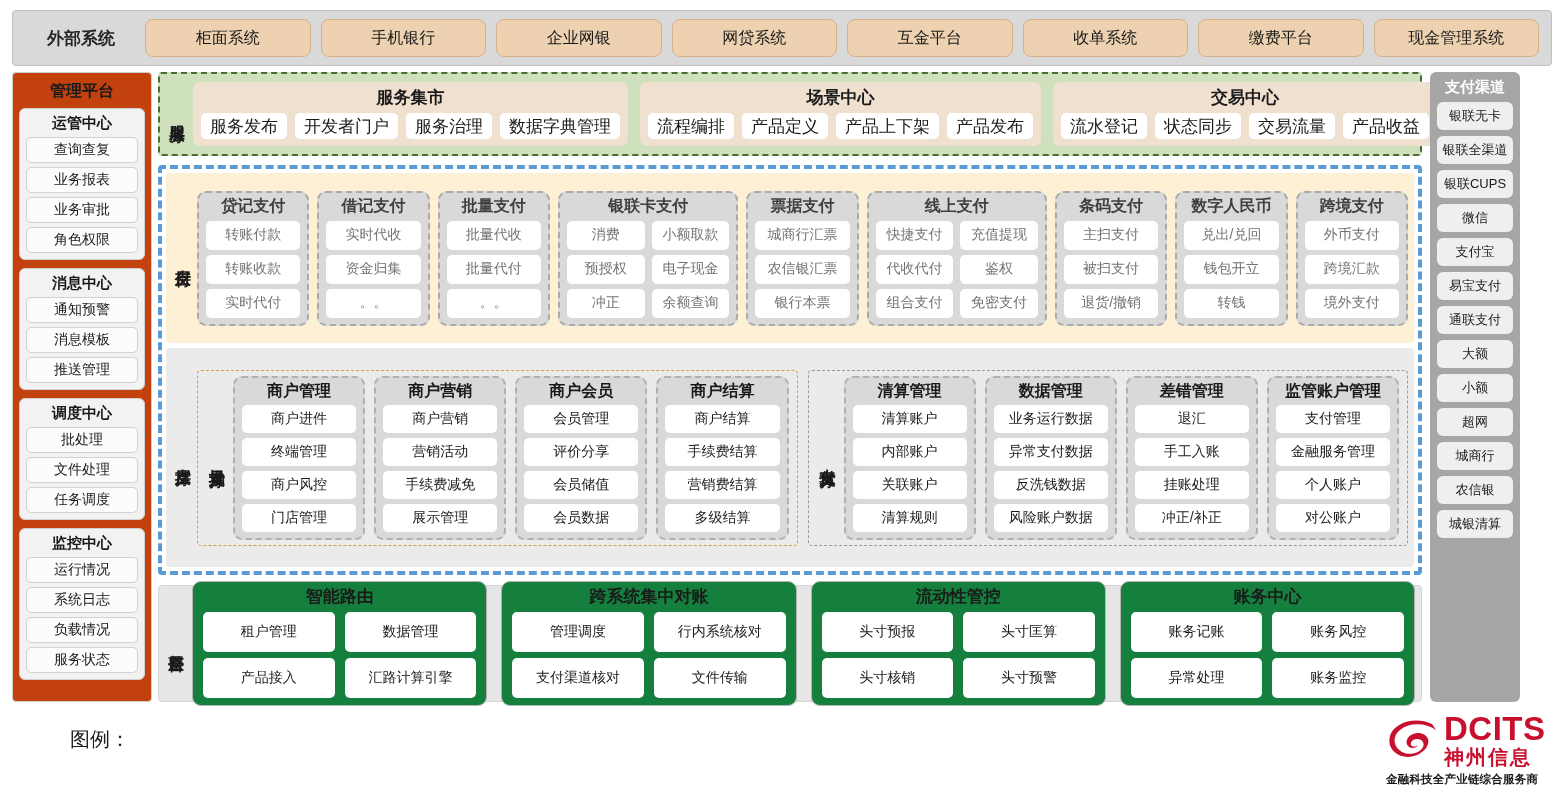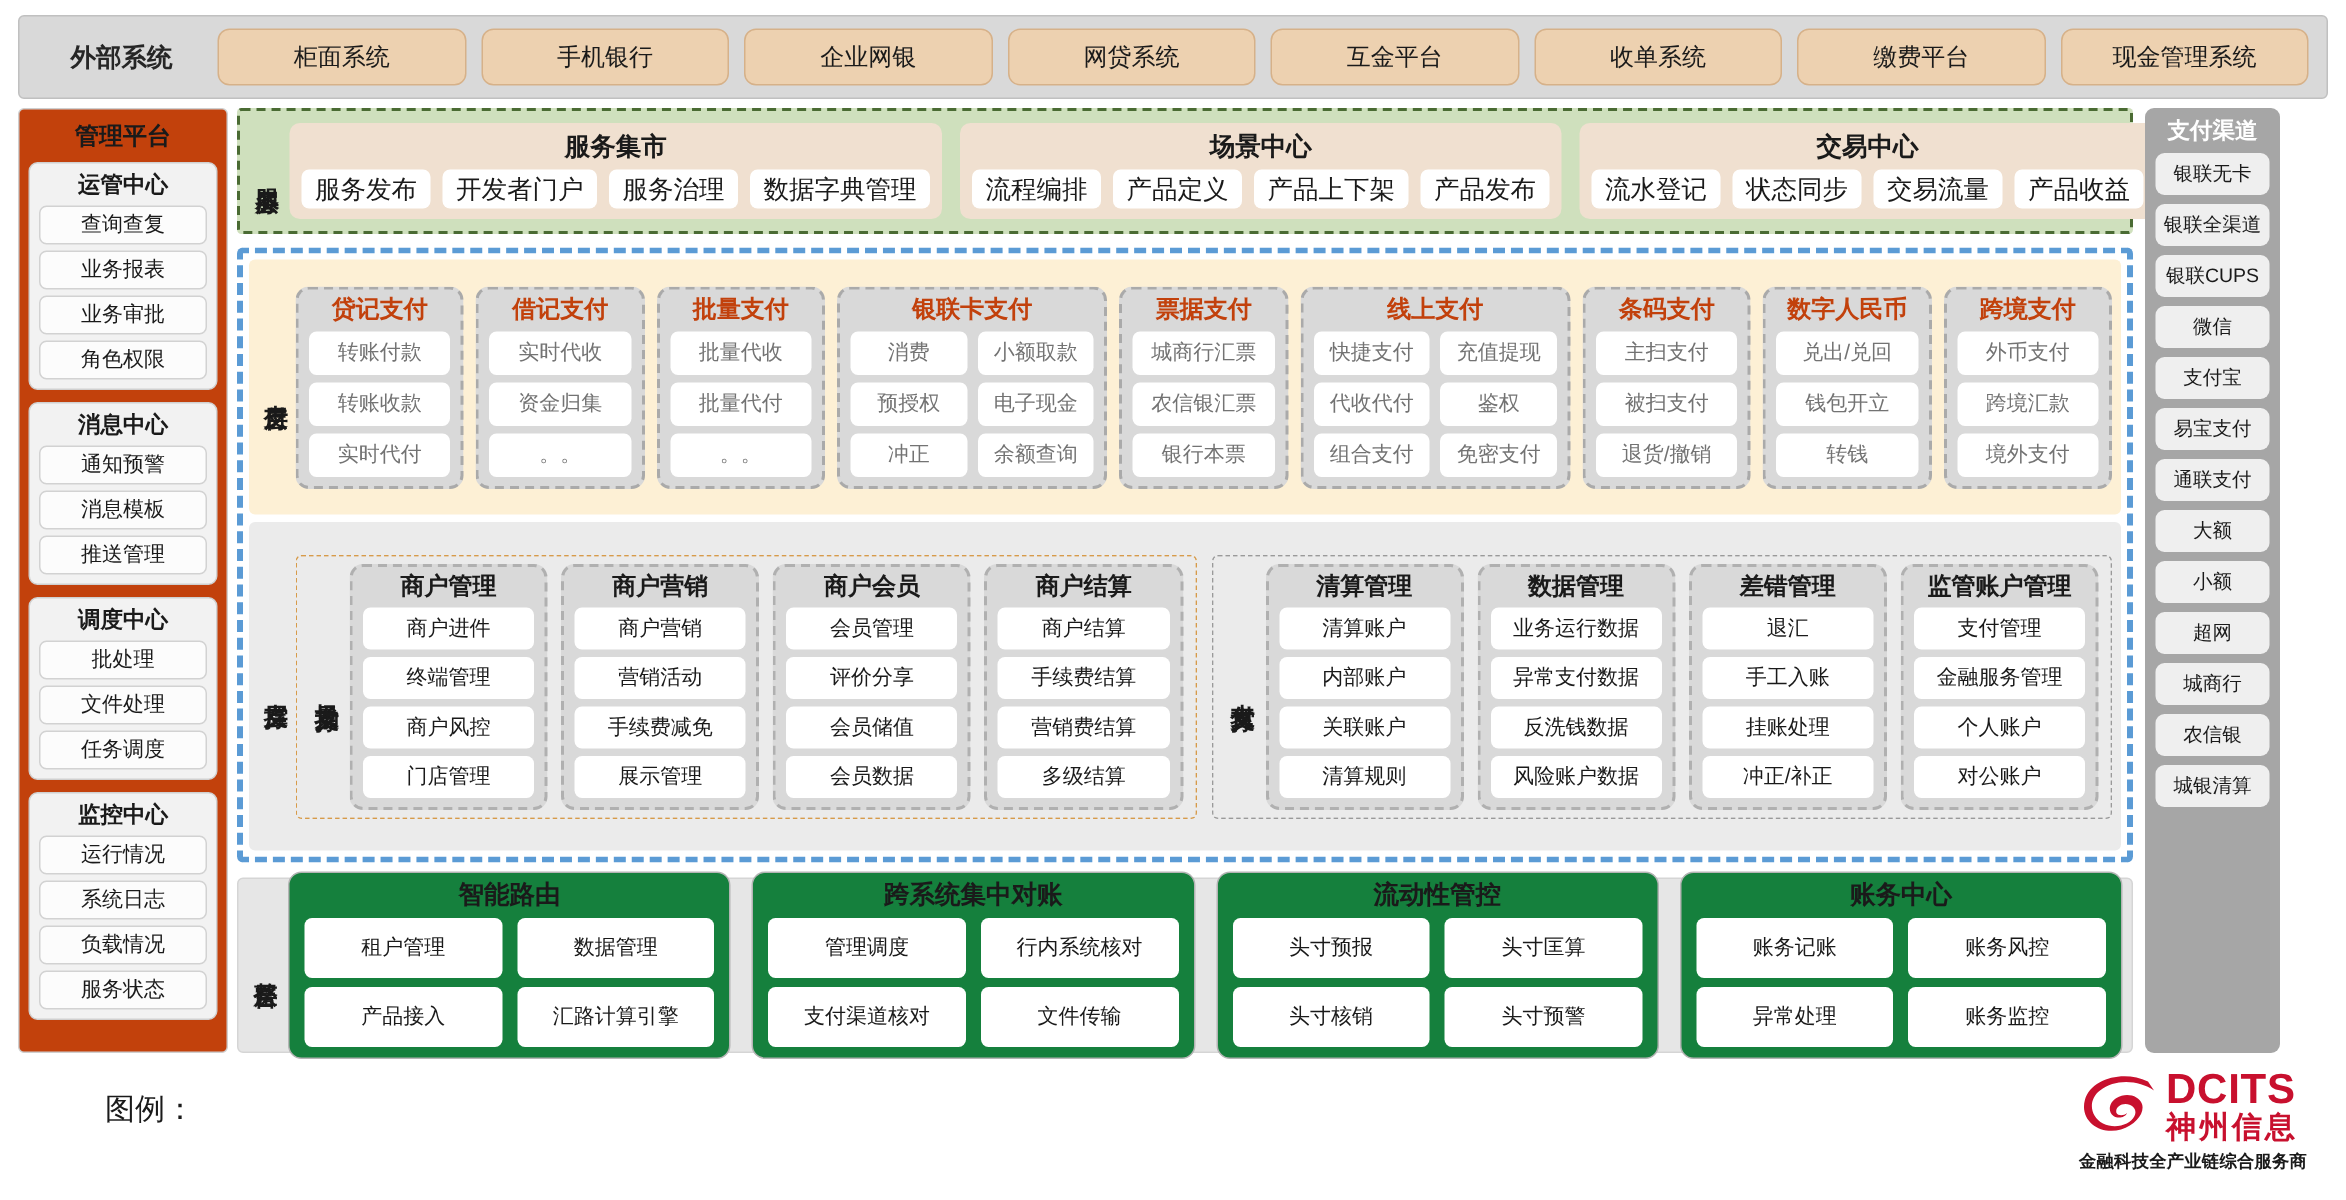--- a/index.html
+++ b/index.html
@@ -87,21 +87,21 @@
   
   .pay-layer {
     height: 170px; background: #fdf0d5; border-radius: 4px;
     display: flex; align-items: center; padding: 6px 6px;
   }
   .pay-groups { display: flex; flex: 1; gap: 8px; margin-left: 4px; }
   .pay-group {
     background: #d9d9d9; border: 2px dashed #aaaaaa; border-radius: 9px;
     padding: 3px 7px 6px; display: flex; flex-direction: column;
   }
-  .pay-group-title { text-align: center; font-size: 16px; font-weight: bold; color: #c2410c; margin-bottom: 4px; }
+  .pay-group-title { text-align: center; font-size: 16px; font-weight: bold; color: #404040; margin-bottom: 4px; }
   .pay-cells { display: flex; flex-direction: column; gap: 5px; }
   .pay-row { display: flex; gap: 7px; }
   .pay-cell {
     background: #ffffff; border-radius: 5px; height: 29px; flex: 1;
     display: flex; align-items: center; justify-content: center;
     font-size: 14px; color: #737373; white-space: nowrap; padding: 0 6px;
   }
 
   
   .sup-layer {
@@ -168,21 +168,21 @@
   .legend-chip {
     width: 278px; height: 44px; display: flex; align-items: center; justify-content: center;
     font-size: 20px; color: #1a1a1a;
   }
   .legend-chip.agile { background: #cfe0bd; border: 2px dashed #7f7f7f; }
 
   
   .logo { position: absolute; left: 1386px; top: 712px; width: 178px; height: 80px; }
   .logo-main { display: flex; align-items: center; gap: 4px; }
   .logo-text { display: flex; flex-direction: column; line-height: 1; }
-  .logo-dcits { font-size: 28px; font-weight: bold; color: #c8102e; letter-spacing: 0.5px; font-family: "Liberation Sans", sans-serif; }
+  .logo-dcits { font-size: 33px; font-weight: bold; color: #c8102e; letter-spacing: 0.5px; font-family: "Liberation Sans", sans-serif; }
   .logo-cn { font-size: 20px; font-weight: bold; color: #c8102e; letter-spacing: 2px; margin-top: 2px; }
   .logo-tag { font-size: 11.5px; font-weight: bold; color: #1a1a1a; margin-top: 5px; letter-spacing: 0.2px; white-space: nowrap; }
 </style>
 </head>
 <body>
 
 <div class="page">
 
   <div class="ext-bar">
     <div class="ext-title">外部系统</div>

